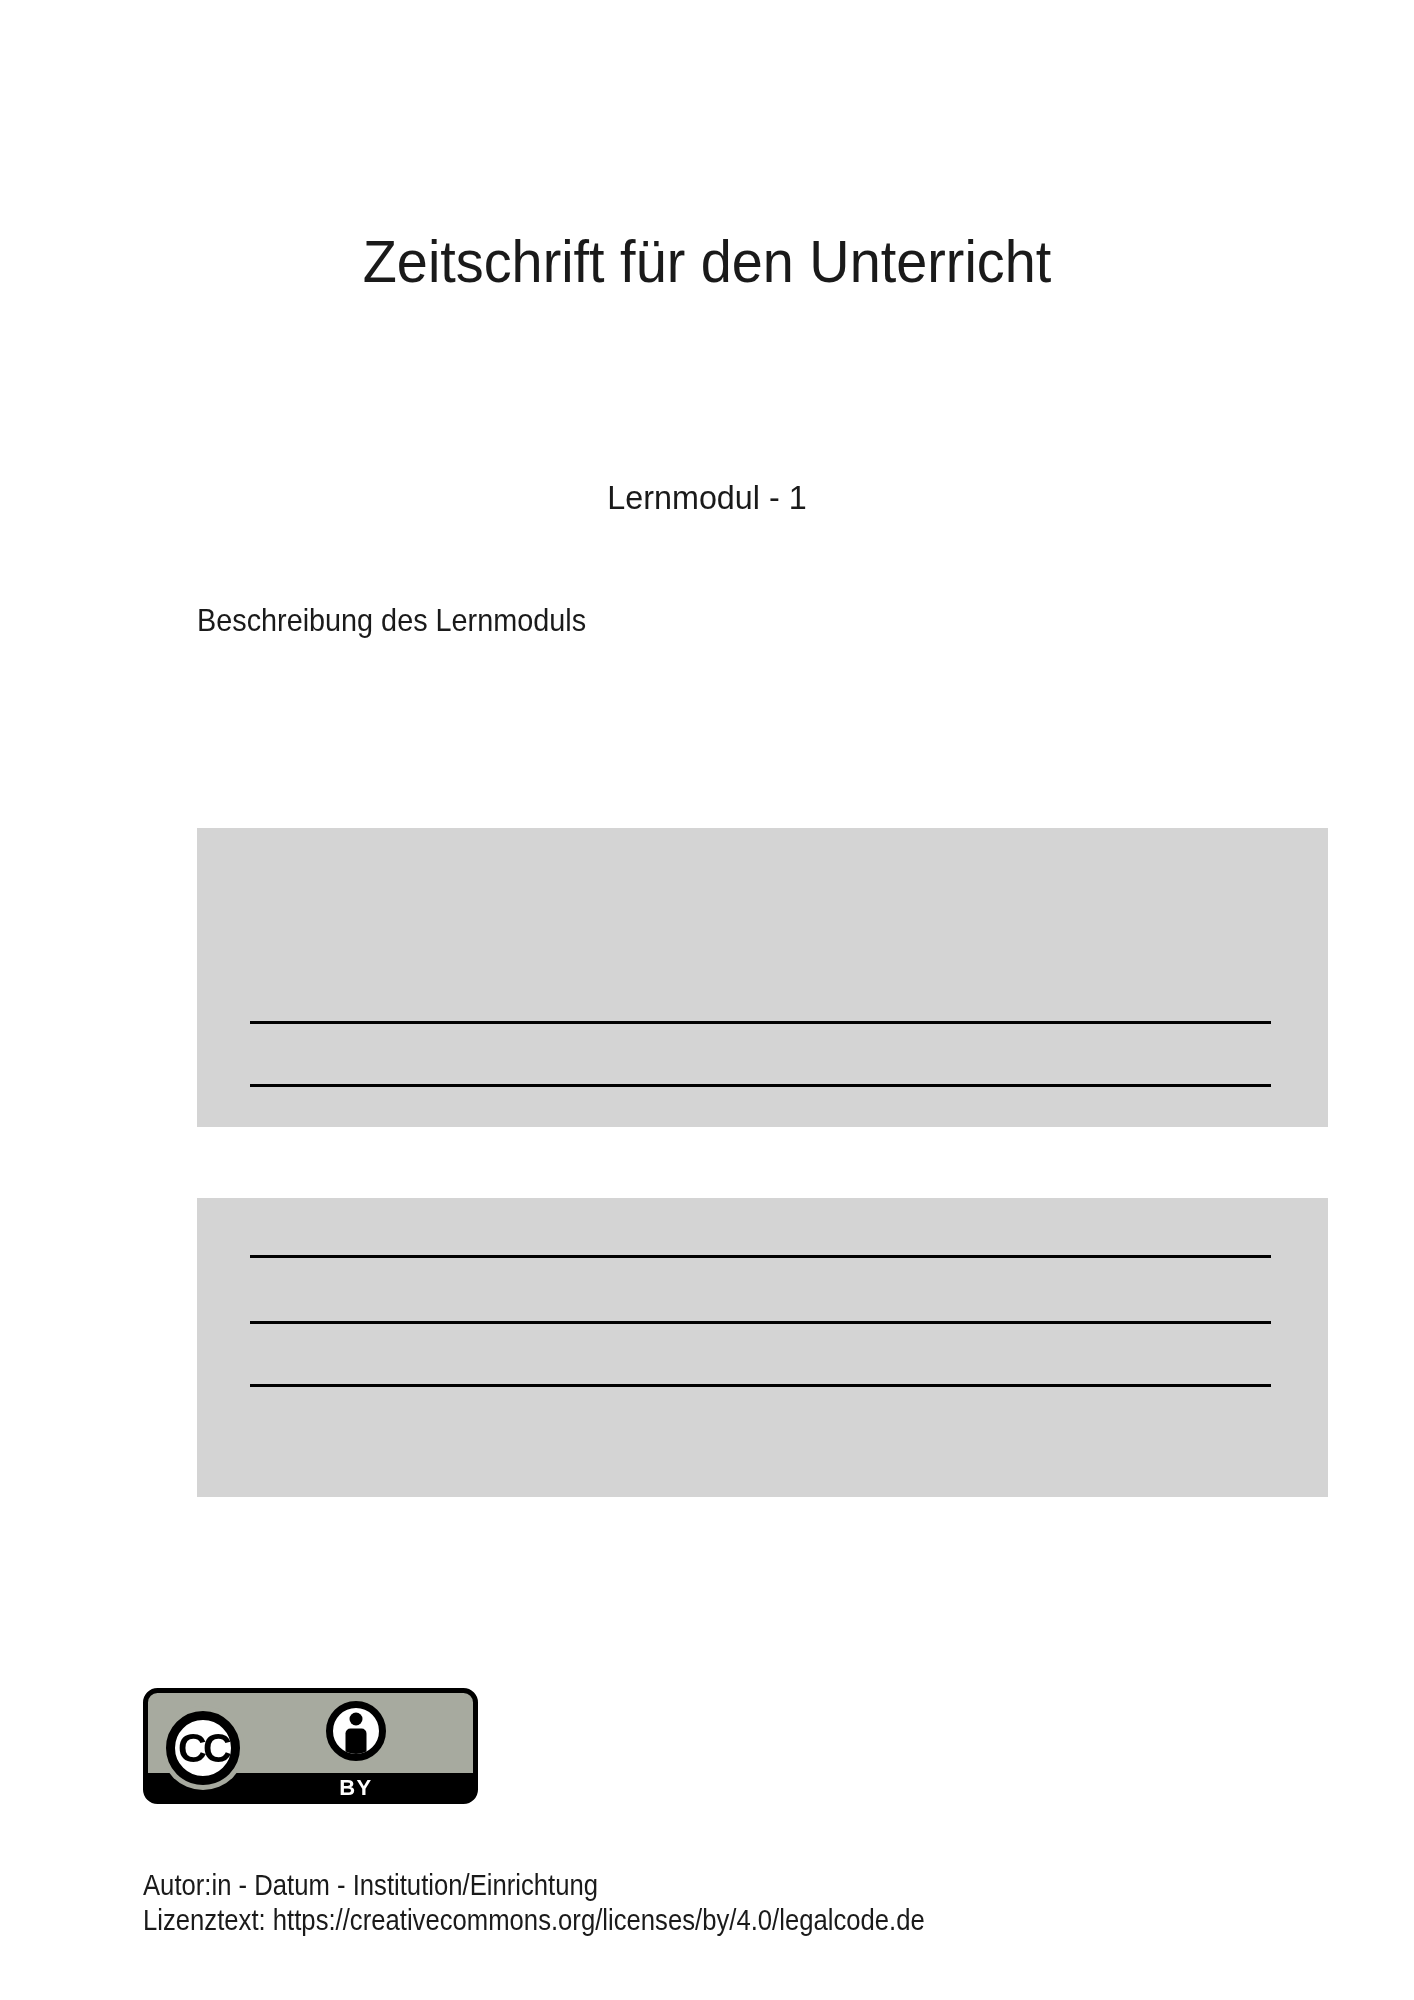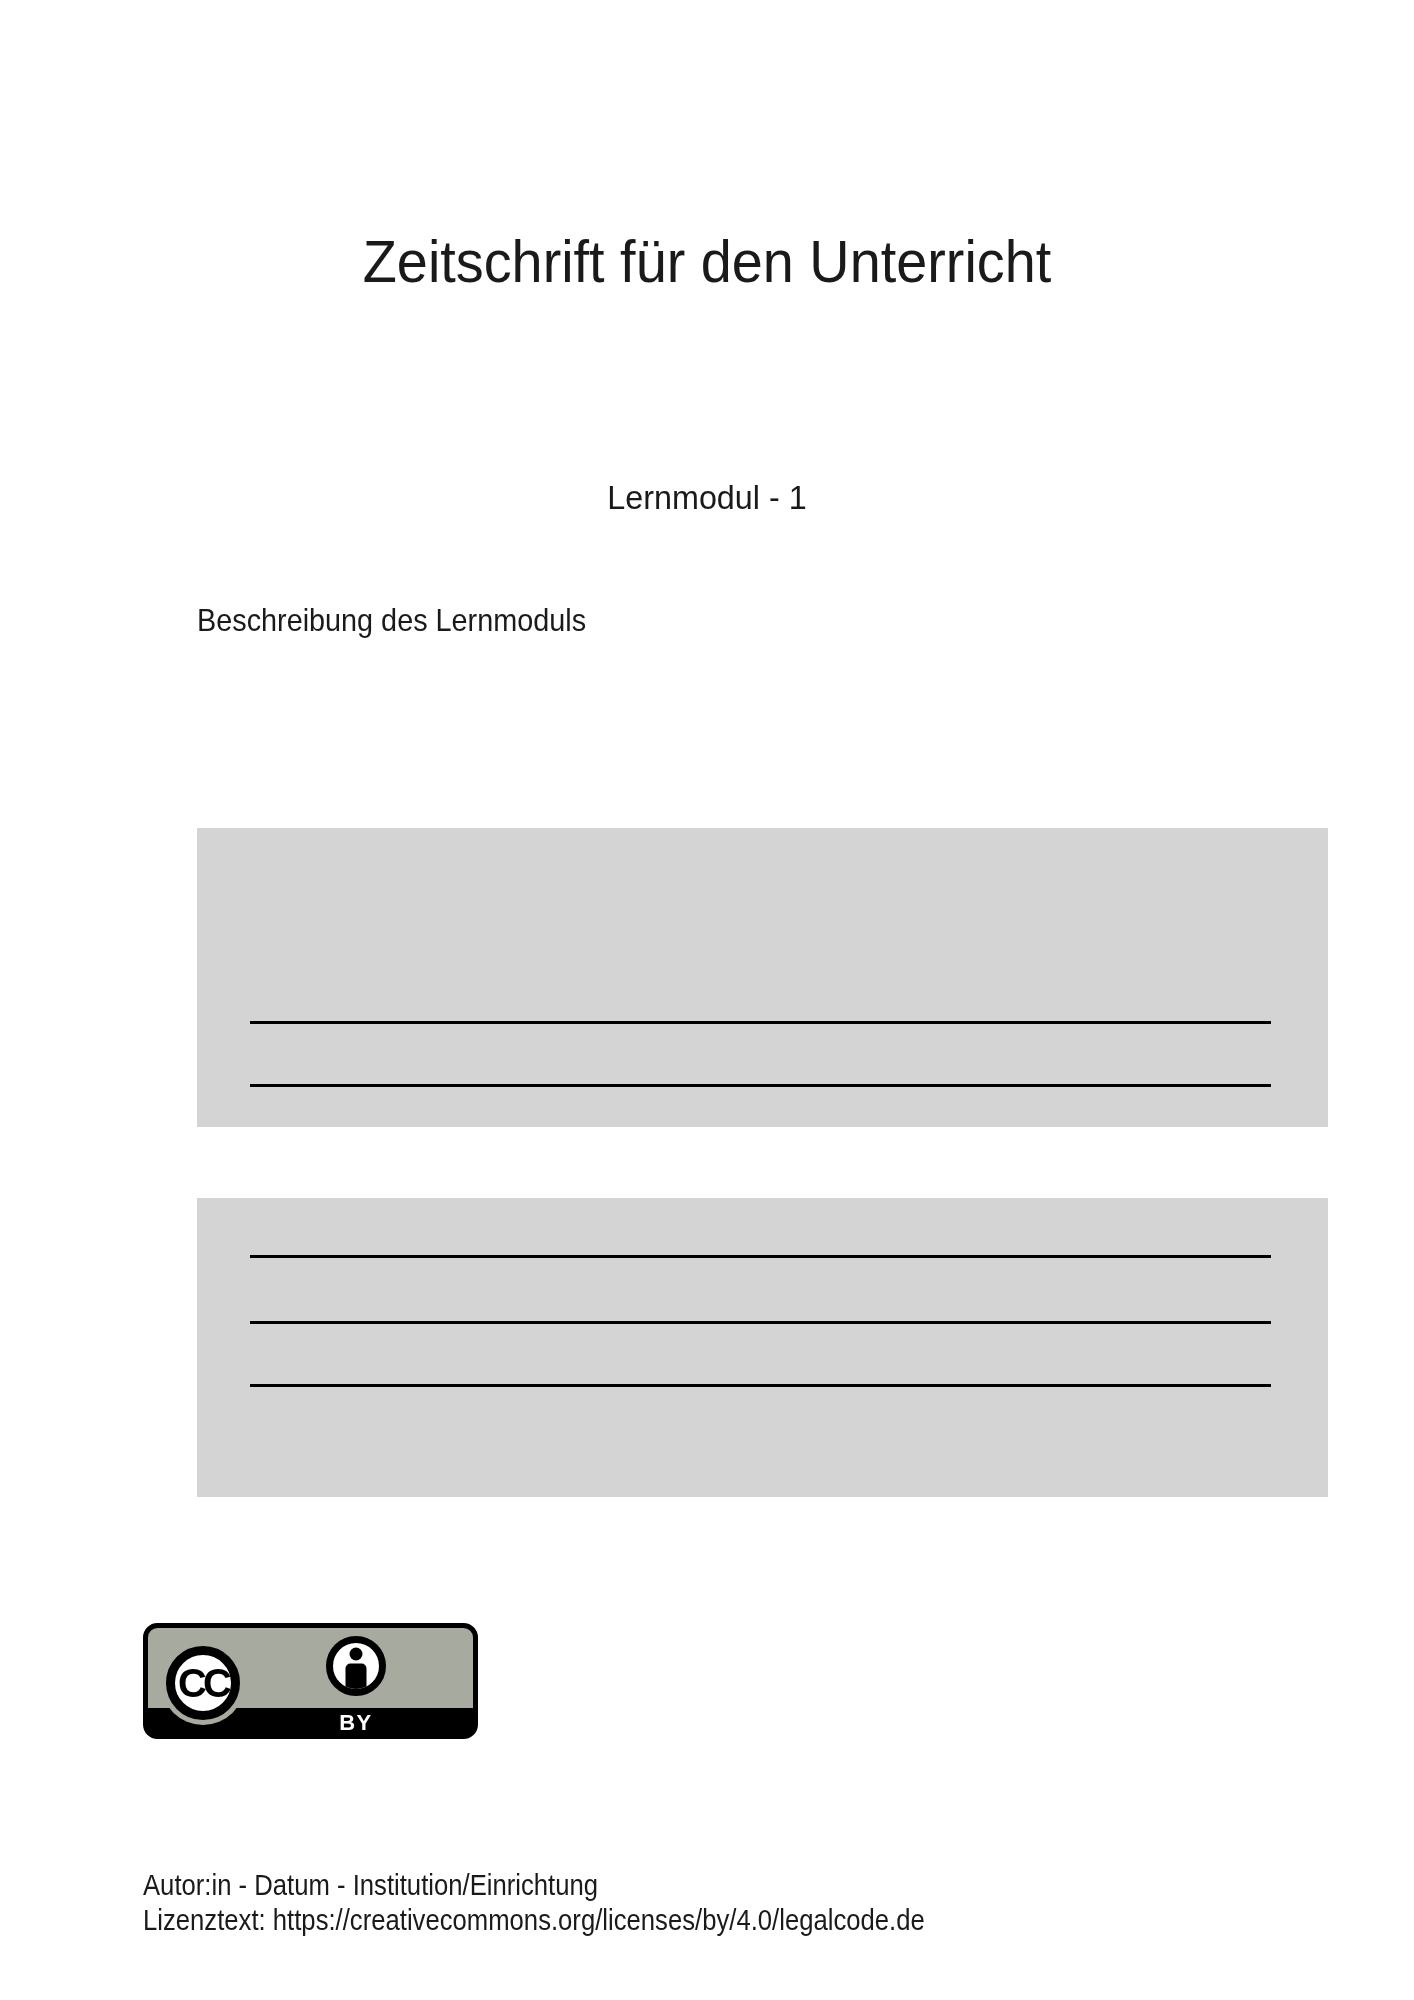--- a/index.html
+++ b/index.html
@@ -60,21 +60,21 @@
     height: 3px;
     background: #000000;
   }
   .box-1 .line-a { top: 193px; }
   .box-1 .line-b { top: 256px; }
   .box-2 .line-a { top: 57px; }
   .box-2 .line-b { top: 123px; }
   .box-2 .line-c { top: 186px; }
   .license-badge {
     position: absolute;
-    left: 143px; top: 1623px;
+    left: 143px; top: 1688px;
     width: 335px; height: 116px;
   }
   .license-badge svg { display: block; width: 335px; height: 116px; }
   .badge-text { font-family: "Liberation Sans", sans-serif; font-weight: bold; }
   .footer-line {
     position: absolute;
     left: 143px;
     font-size: 29px;
     line-height: 1.15;
     white-space: nowrap;

